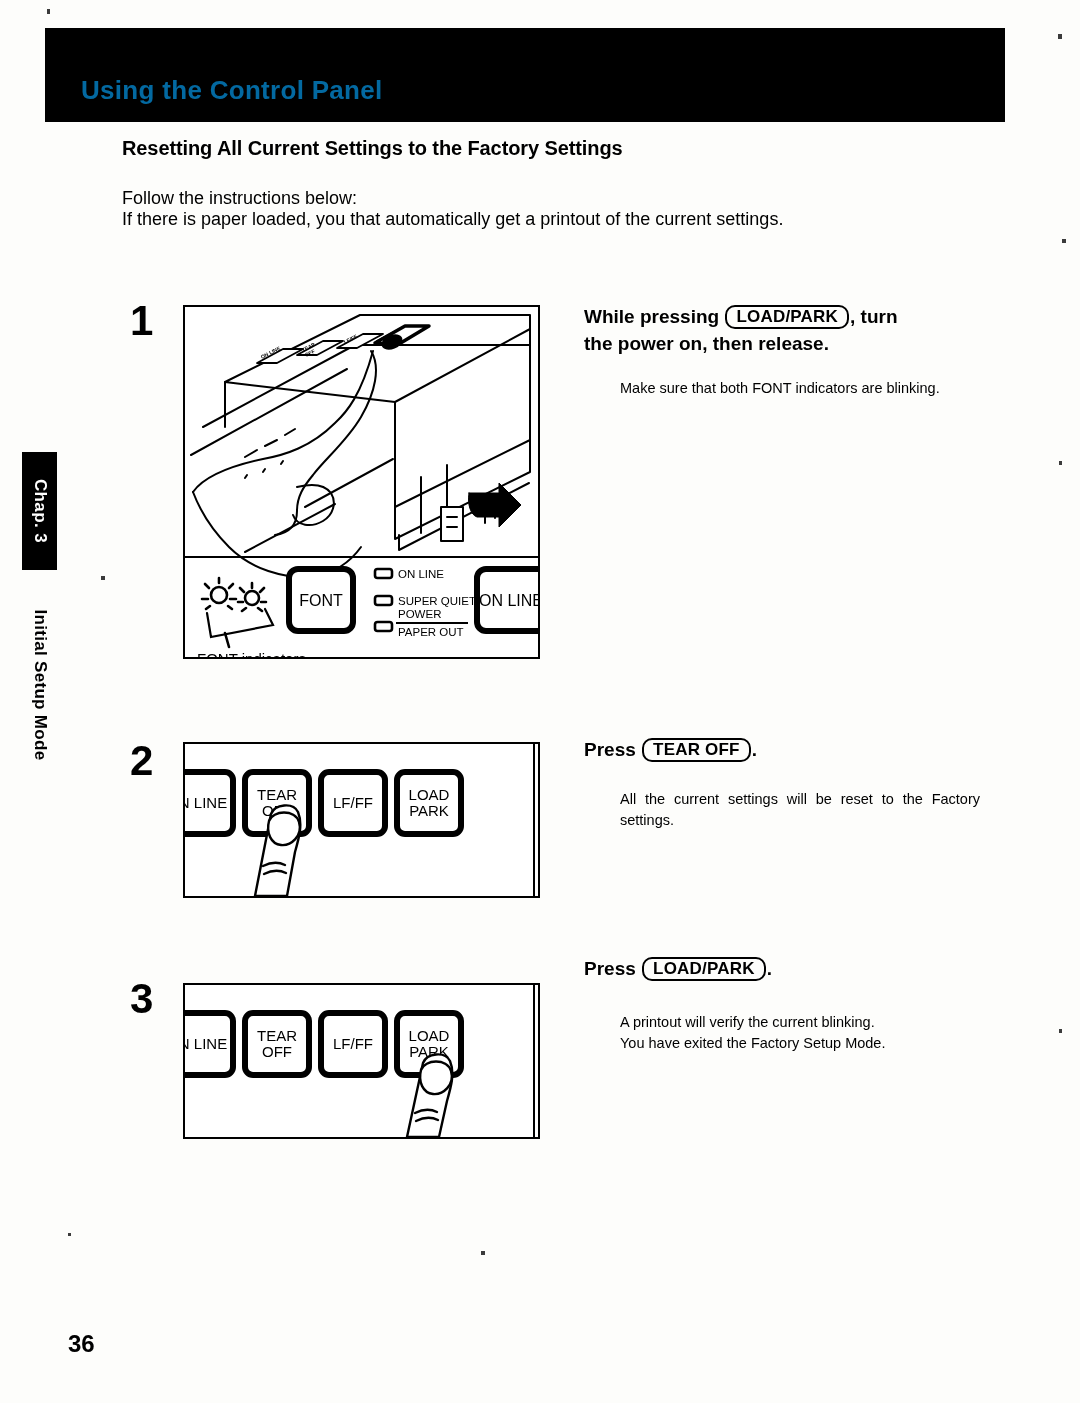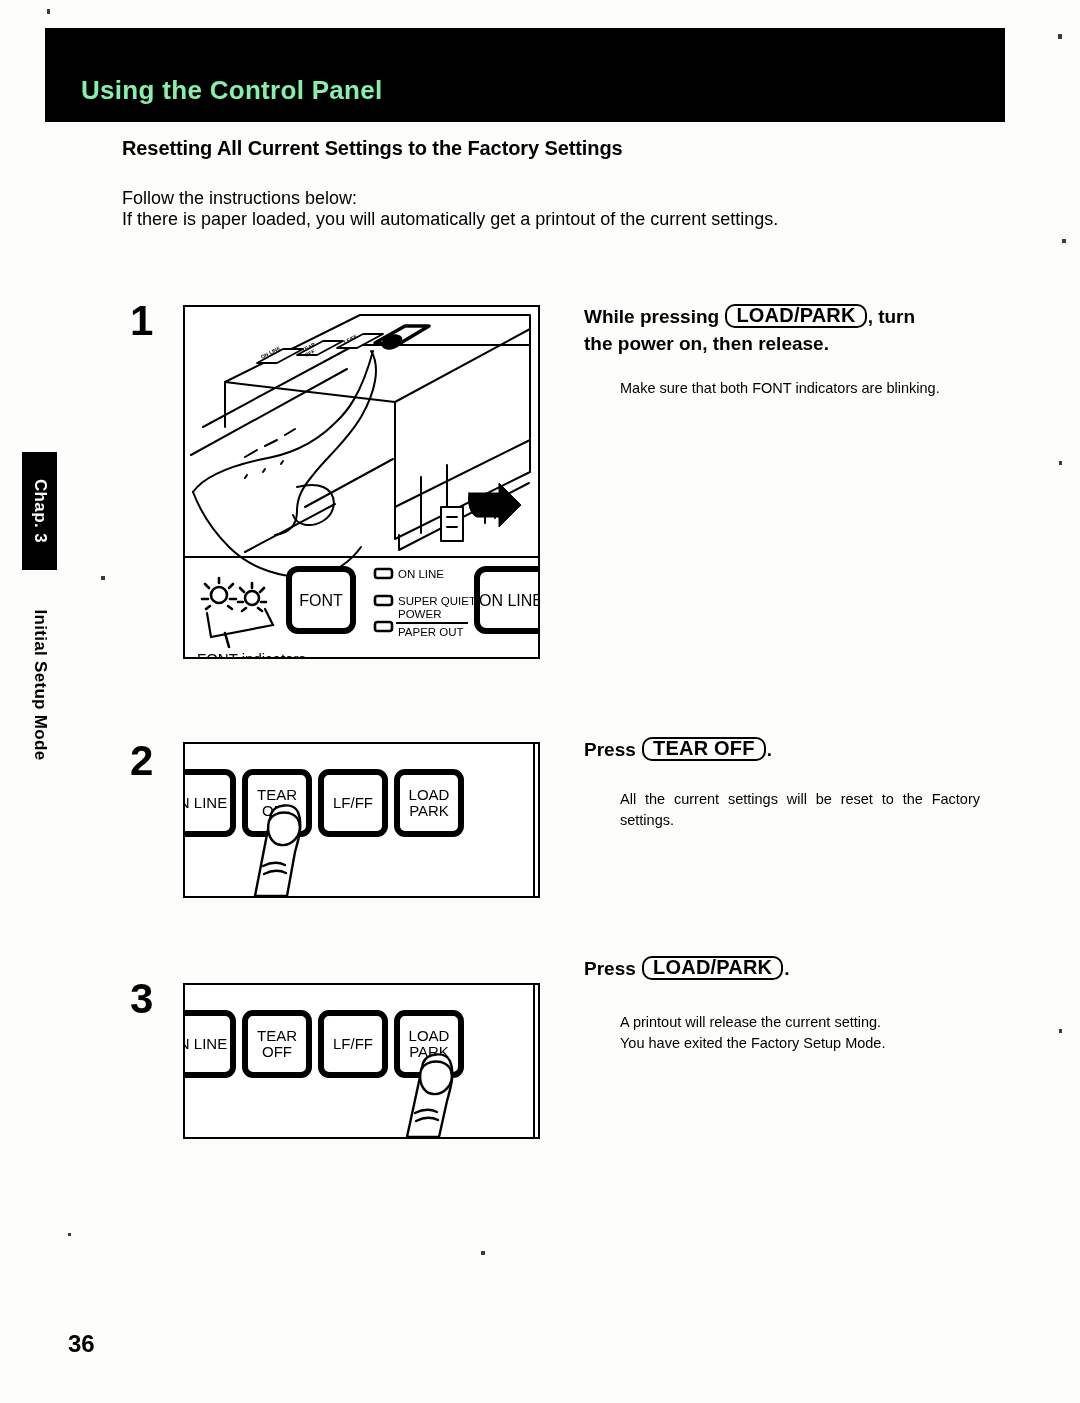--- a/index.html
+++ b/index.html
@@ -41,21 +41,21 @@
     letter-spacing:.3px;
   }
 
   
   .header-bar{
     position:absolute;left:45px;top:28px;width:960px;height:94px;
     background:#000;
   }
   .header-title{
     position:absolute;left:36px;bottom:16px;
-    color:#86efac;font-size:26px;font-weight:bold;letter-spacing:.3px;
+    color:#0369a1;font-size:26px;font-weight:bold;letter-spacing:.3px;
   }
 
   
   .section-heading{
     position:absolute;left:122px;top:137px;
     font-size:20px;font-weight:bold;letter-spacing:-.1px;
   }
   .intro{
     position:absolute;left:122px;top:188px;
     font-size:18px;line-height:21px;
@@ -103,21 +103,21 @@
   
   .keycap{
     display:inline-block;
     border:2px solid #000;
     border-radius:10px;
     padding:0px 9px 1px 9px;
     font-weight:bold;
     line-height:19px;
     margin:0 1px;
     vertical-align:1px;
-    font-size:20px;
+    font-size:17px;
     letter-spacing:.2px;
   }
 
   
   .page-number{
     position:absolute;left:68px;top:1330px;
     font-size:24px;font-weight:bold;
   }
 
   
@@ -144,21 +144,21 @@
     <span>Initial Setup Mode</span>
   </div>
 
   <div class="header-bar">
     <div class="header-title">Using the Control Panel</div>
   </div>
 
   <div class="section-heading">Resetting All Current Settings to the Factory Settings</div>
   <div class="intro">
     <div>Follow the instructions below:</div>
-    <div>If there is paper loaded, you will automatically get a printout of the current settings.</div>
+    <div>If there is paper loaded, you that automatically get a printout of the current settings.</div>
   </div>
 
   <div class="step-num" id="step1-num">1</div>
 
   <div class="fig" id="fig1">
     <svg viewBox="0 0 353 350" xmlns="http://www.w3.org/2000/svg">
       <g fill="none" stroke="#000" stroke-width="2" stroke-linejoin="round" stroke-linecap="round">
 
         <path d="M40 75 L175 8 L345 8 L345 22 L210 95 Z" fill="#fff"></path>
         <path d="M18 120 L170 38 L345 38"></path>
@@ -318,19 +318,19 @@
       </g>
       <line x1="349" y1="0" x2="349" y2="152" stroke="#000" stroke-width="2"></line>
     </svg>
   </div>
 
   <div class="step-title" id="t3">
     <span>Press</span>
     <span class="keycap">LOAD/PARK</span><span>.</span>
   </div>
   <div class="step-body" id="b3">
-    <div>A printout will release the current setting.</div>
+    <div>A printout will verify the current blinking.</div>
     <div>You have exited the Factory Setup Mode.</div>
   </div>
 
   <div class="page-number">36</div>
 
 </div>
 
 </body></html>

